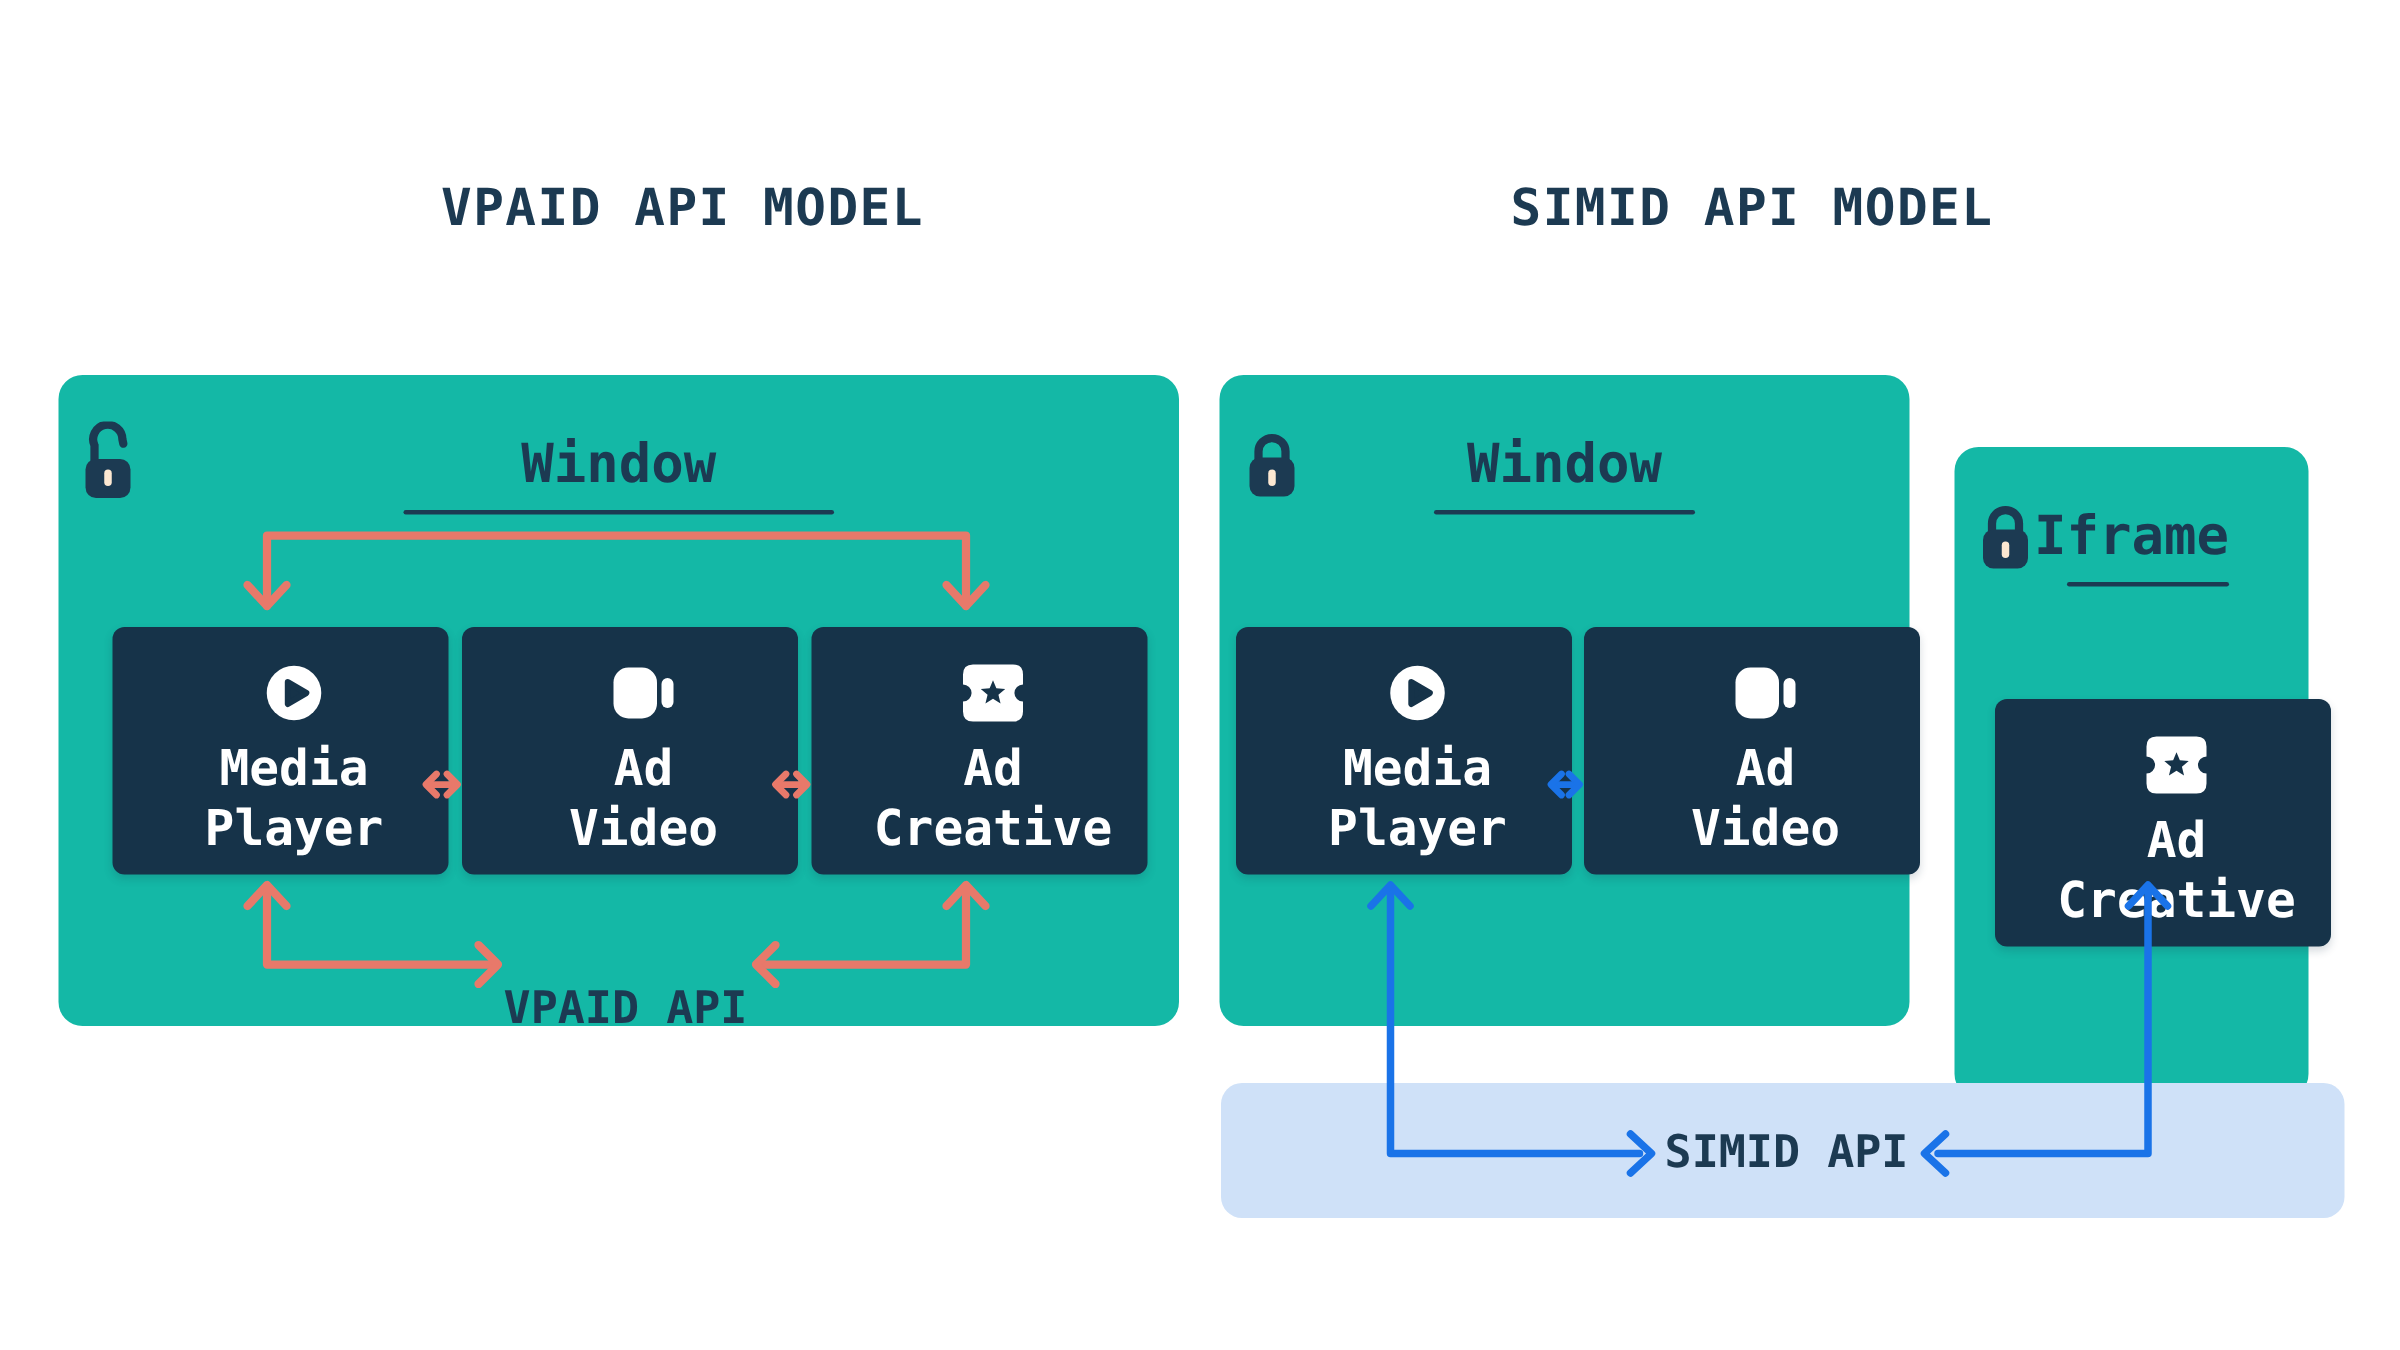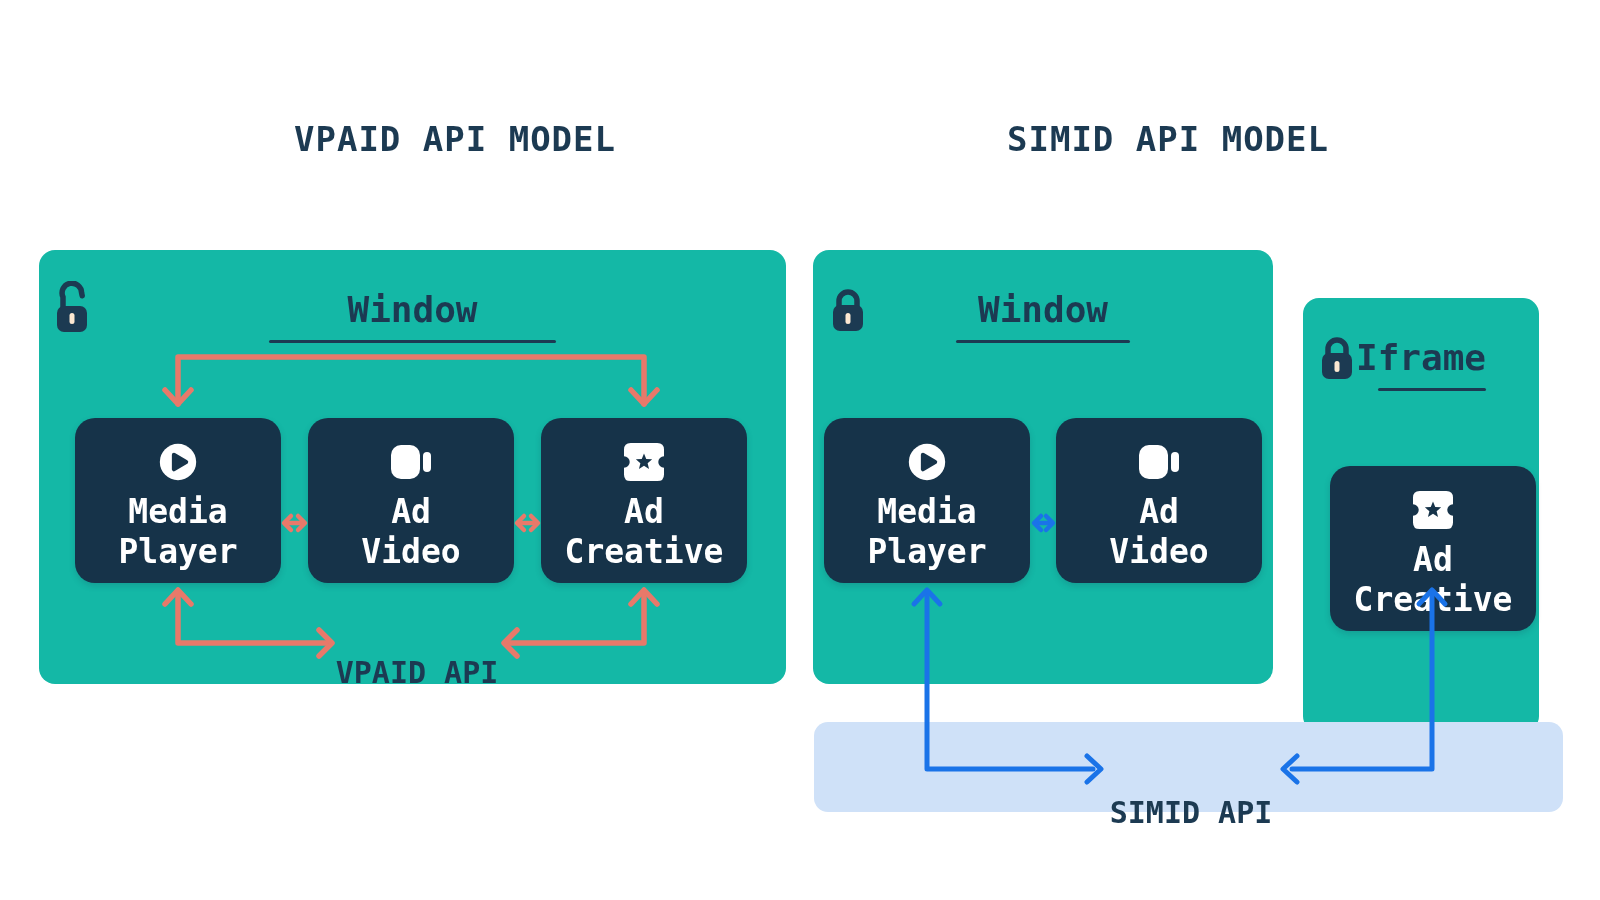--- a/index.html
+++ b/index.html
@@ -4,22 +4,22 @@
 <style>
   html,body{margin:0;padding:0;background:#ffffff;overflow:hidden;}
   .canvas{position:relative;width:1600px;height:900px;background:#ffffff;
           font-family:"DejaVu Sans Mono", "Liberation Mono", monospace;font-weight:bold;color:#1c3a52;}
   .diagram-title{position:absolute;transform:translate(-50%,-50%);font-size:34px;line-height:1;
           letter-spacing:1px;white-space:nowrap;}
   .panel{position:absolute;background:#14b8a6;border-radius:16px;}
   .panel-heading{position:absolute;left:0;right:0;top:42px;text-align:center;font-size:36px;line-height:36px;white-space:nowrap;}
   .heading-underline{position:absolute;height:3px;background:#1c3a52;top:90px;border-radius:2px;}
   .lock{position:absolute;}
-  .node{position:absolute;width:206px;height:165px;background:#163349;border-radius:20px;
-        display:flex;flex-direction:column;align-items:center;box-shadow:0 3px 6px rgba(22,51,73,0.18);}
+  .node{position:absolute;width:206px;height:165px;background:#163349;border-radius:8px;
+        display:flex;flex-direction:column;align-items:center;box-shadow:0 3px 6px rgba(22,51,73,0.18);padding-left:18px;}
   .node-icon{margin-top:24px;height:40px;display:flex;align-items:center;justify-content:center;}
   .node-label{margin-top:10px;font-size:33px;line-height:40px;color:#ffffff;text-align:center;white-space:pre-line;}
   .api-label{position:absolute;transform:translate(-50%,-50%);font-size:30px;line-height:1;white-space:nowrap;}
   .blue-bar{position:absolute;left:814px;top:722px;width:749px;height:90px;background:#cfe1f8;border-radius:14px;}
   .arrows{position:absolute;left:0;top:0;pointer-events:none;}
 </style>
 </head>
 <body>
 
 <div class="canvas">
@@ -154,15 +154,15 @@
       <path d="M927,592 L927,769 L1093,769"></path>
       <path d="M914,604 L927,590 L940,604"></path>
       <path d="M1087,756 L1101,769 L1087,782"></path>
       <path d="M1432,592 L1432,769 L1292,769"></path>
       <path d="M1419,604 L1432,590 L1445,604"></path>
       <path d="M1297,756 L1283,769 L1297,782"></path>
     </g>
   </svg>
 
   <div class="api-label" style="left:417px;top:644px;margin-top:29px;">VPAID API</div>
-  <div class="api-label" style="left:1191px;top:769px;margin-top:44px;">SIMID API</div>
+  <div class="api-label" style="left:1191px;top:769px;">SIMID API</div>
 
 </div>
 
 </body></html>

